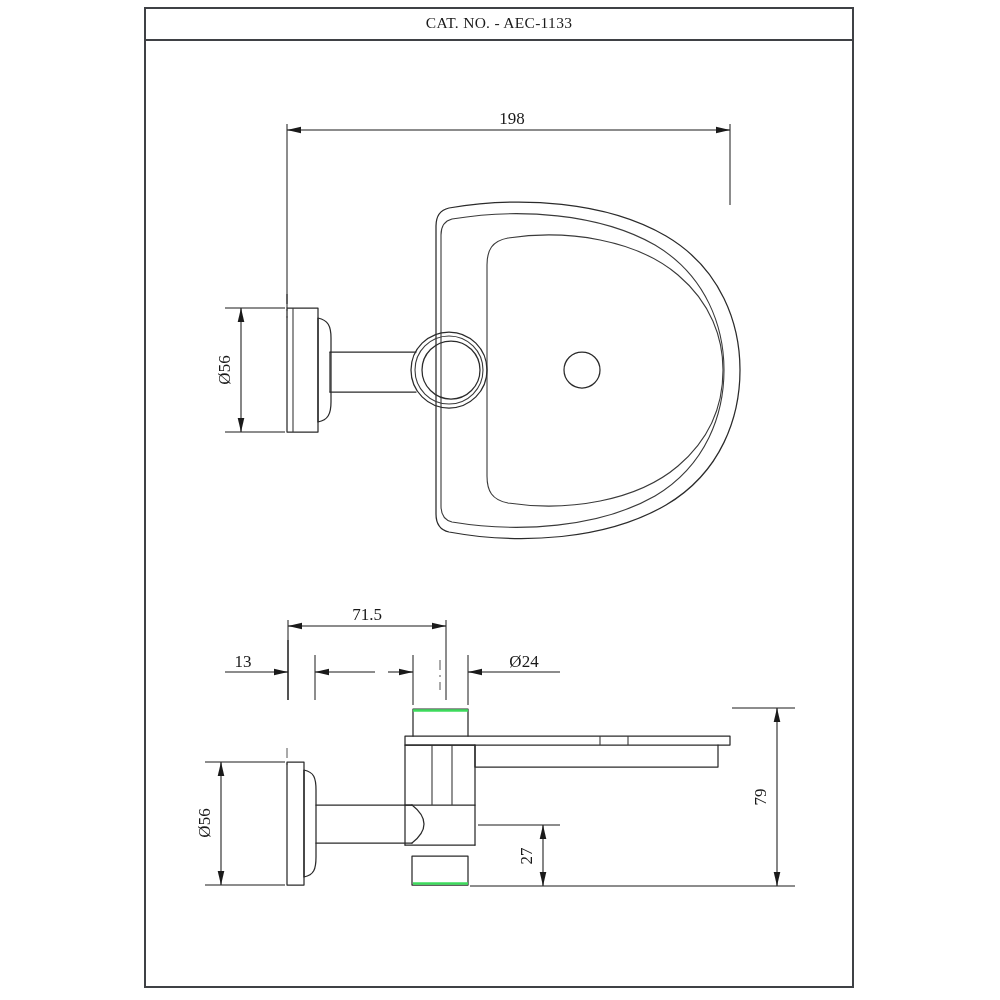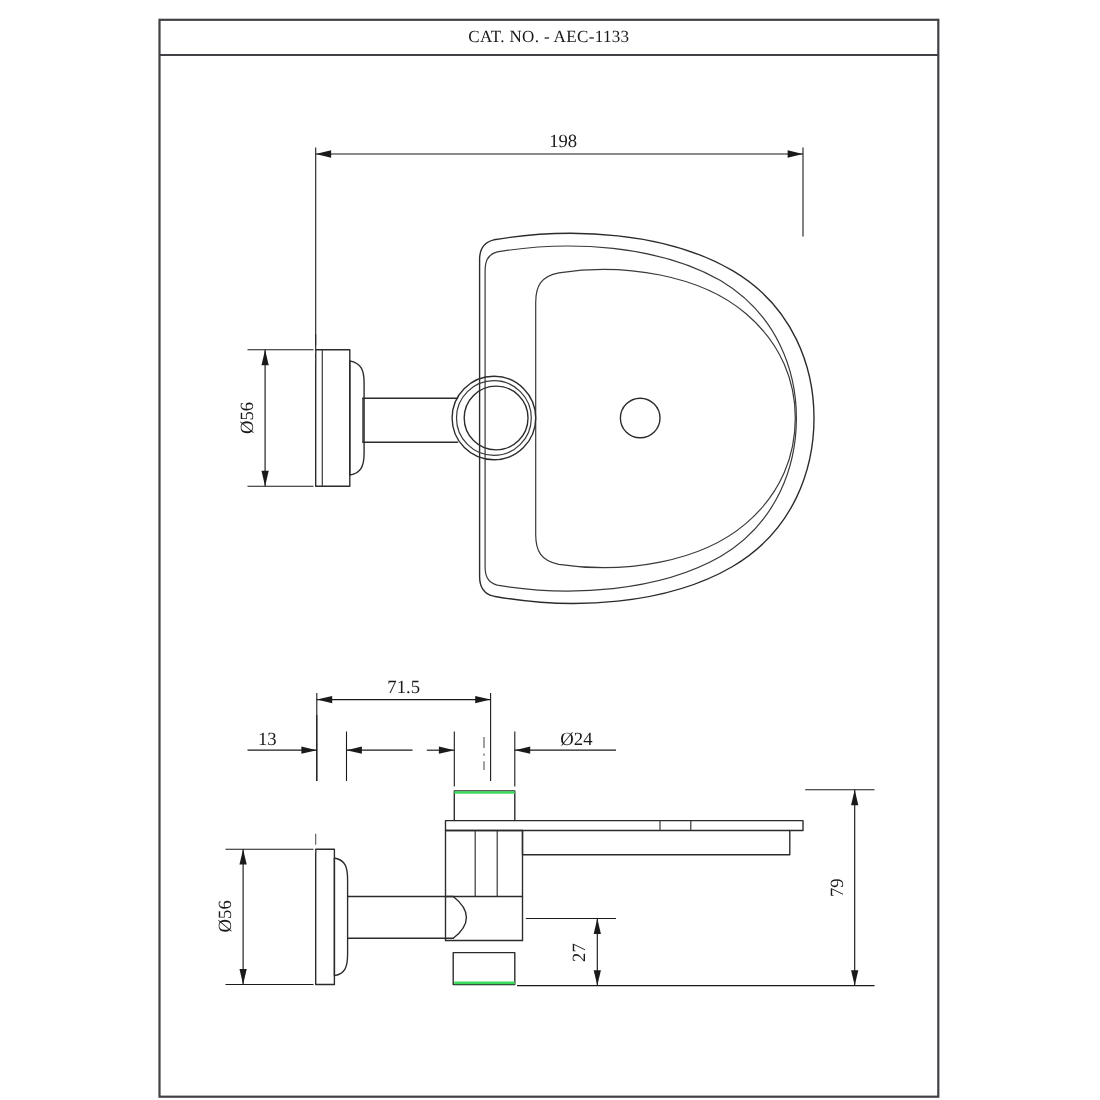--- a/index.html
+++ b/index.html
@@ -9,21 +9,21 @@
   }
   body {
     width: 1000px;
     height: 1000px;
     position: relative;
     font-family: "Liberation Serif", serif;
     overflow: hidden;
   }
   #sheet {
     position: absolute;
-    left: 0; top: 10px;
+    left: 0; top: 0;
     width: 1000px;
     height: 704px;
   }
   .dwg-svg {
     position: absolute;
     left: 0; top: 0;
     width: 1000px;
     height: 1000px;
   }
   text {

